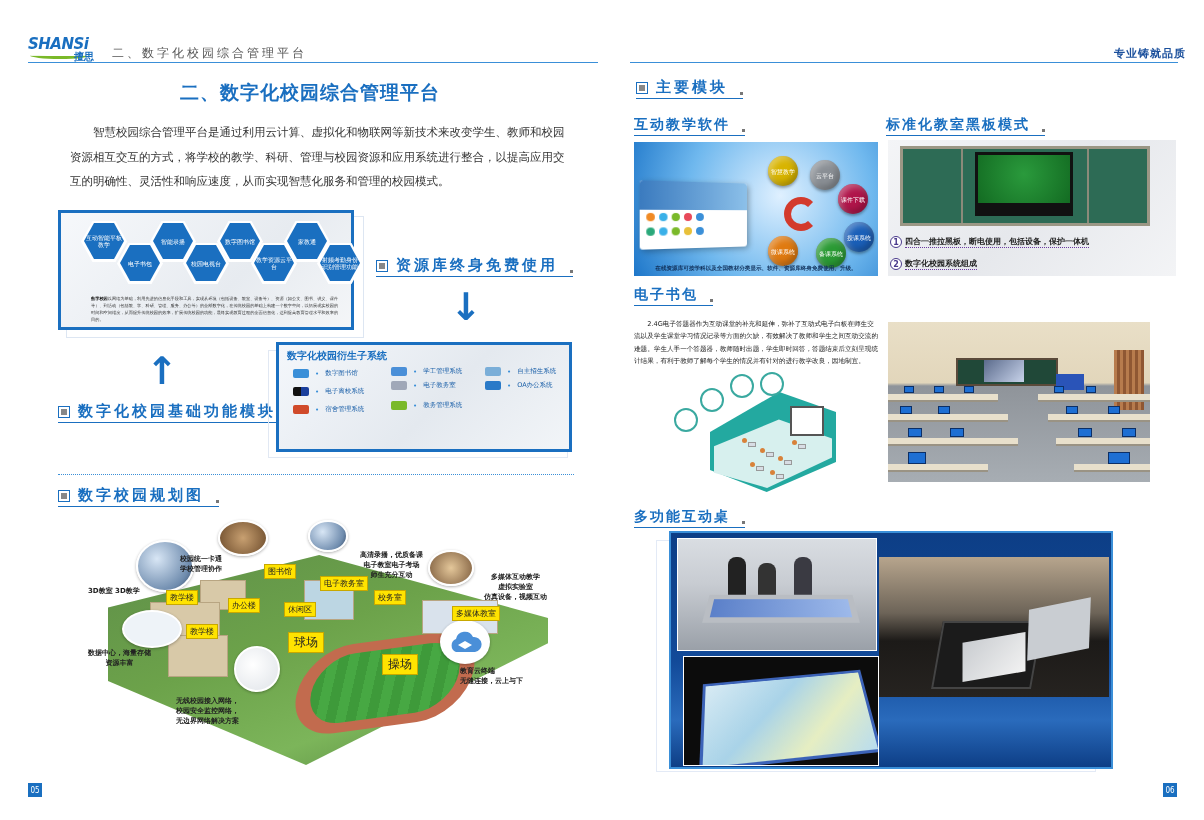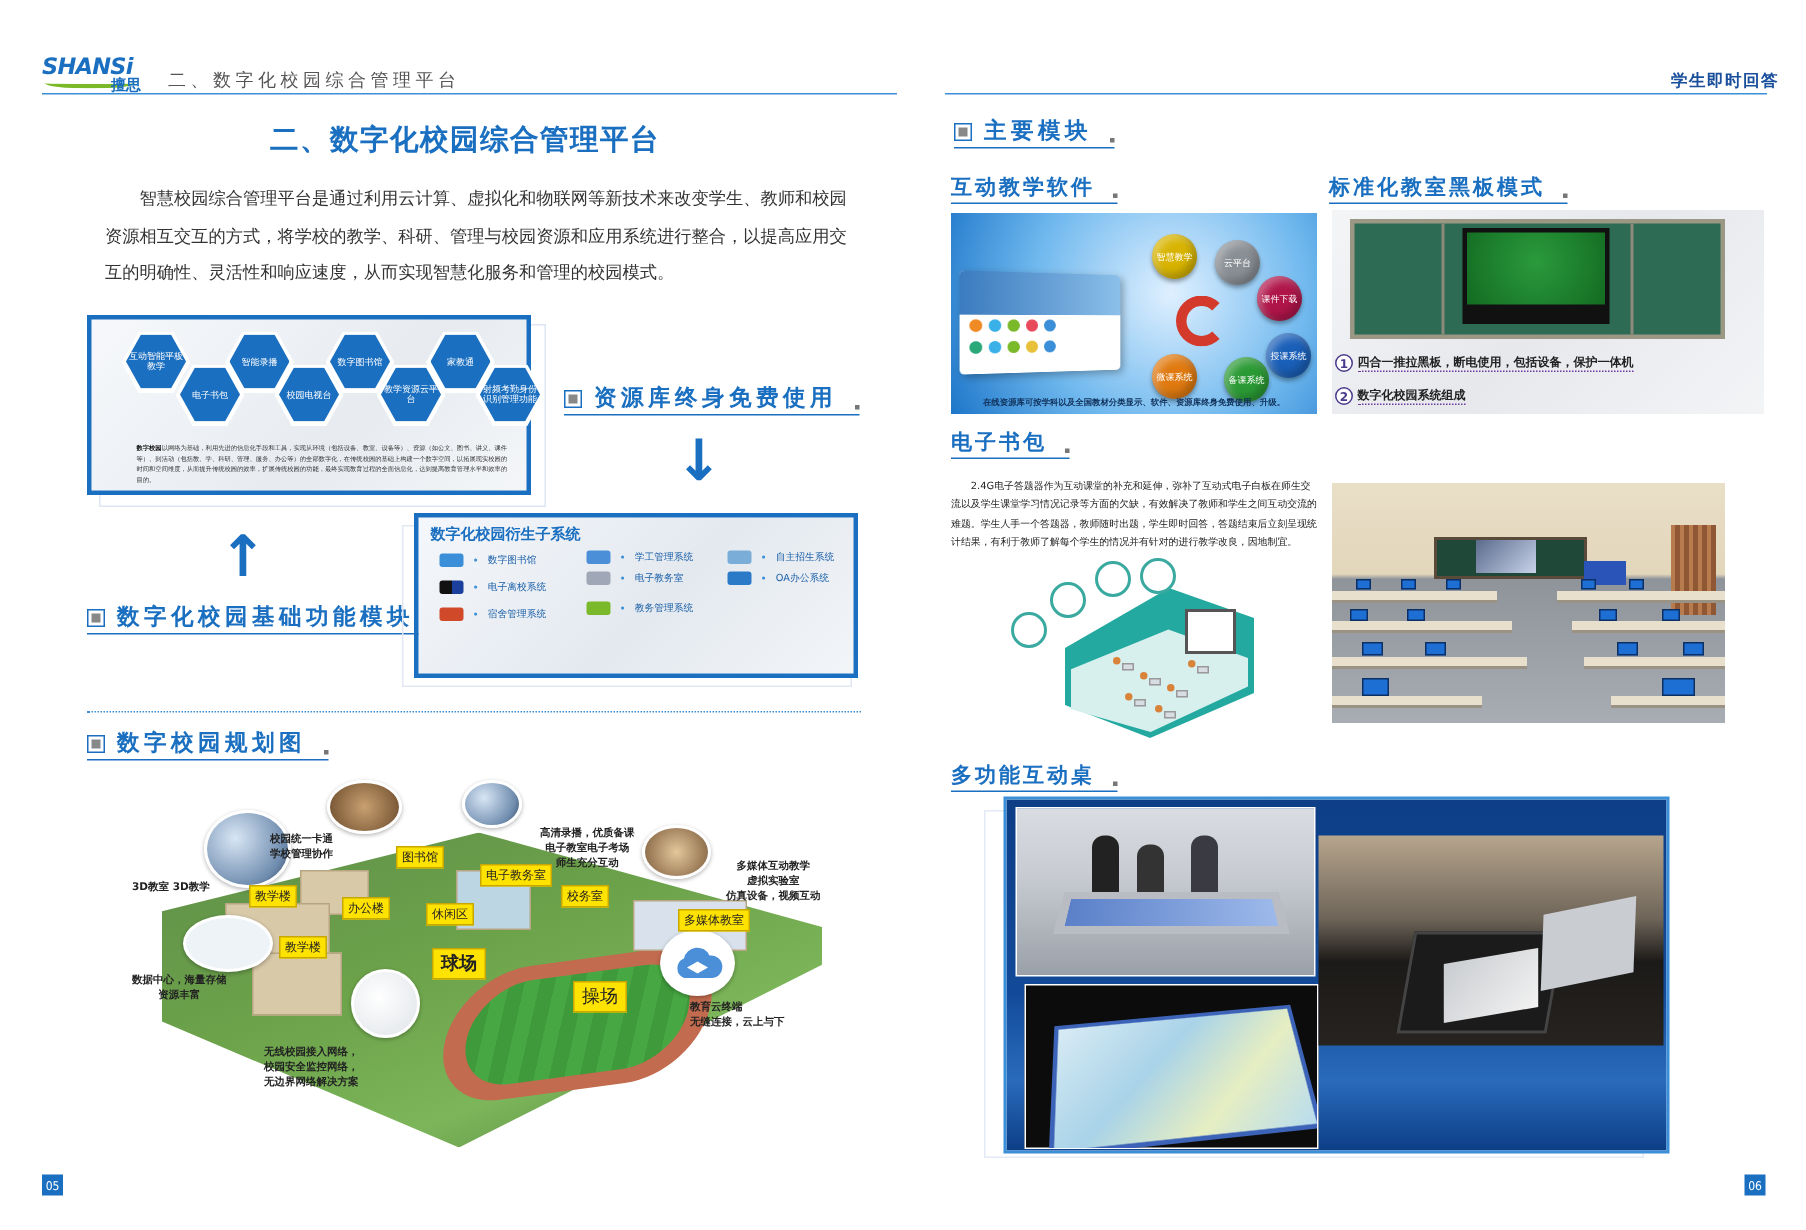--- a/index.html
+++ b/index.html
@@ -111,21 +111,21 @@
 </head>
 <body>
 
 <div class="abs logo">
   <div class="brand">SHANSi</div>
   <div class="swoosh"></div>
   <div class="cn">擅思</div>
 </div>
 <div class="abs hdr-left-title">二、数字化校园综合管理平台</div>
 <div class="abs hdr-line-left"></div>
-<div class="abs hdr-right">学生即时回答</div>
+<div class="abs hdr-right">专业铸就品质</div>
 <div class="abs hdr-line-right"></div>
 
 <div class="abs main-title">二、数字化校园综合管理平台</div>
 <p class="abs intro">智慧校园综合管理平台是通过利用云计算、虚拟化和物联网等新技术来改变学生、教师和校园资源相互交互的方式，将学校的教学、科研、管理与校园资源和应用系统进行整合，以提高应用交互的明确性、灵活性和响应速度，从而实现智慧化服务和管理的校园模式。</p>
 
 <div class="abs hexbox-shadow"></div>
 <div class="abs hexbox">
   <div class="hex-ring" style="left:20px;top:8px;"></div>
   <div class="hex" style="left:23px;top:10px;">互动智能平板教学</div>
   <div class="hex-ring" style="left:56px;top:30px;"></div>
@@ -238,21 +238,21 @@
   </div>
 
   <div class="tag" style="left:176px;top:44px;">图书馆</div>
   <div class="tag" style="left:232px;top:56px;">电子教务室</div>
   <div class="tag" style="left:78px;top:70px;">教学楼</div>
   <div class="tag" style="left:140px;top:78px;">办公楼</div>
   <div class="tag" style="left:196px;top:82px;">休闲区</div>
   <div class="tag" style="left:286px;top:70px;">校务室</div>
   <div class="tag" style="left:364px;top:86px;">多媒体教室</div>
   <div class="tag" style="left:98px;top:104px;">教学楼</div>
-  <div class="tag big" style="left:200px;top:112px;font-weight:bold;">球场</div>
+  <div class="tag big" style="left:200px;top:112px;">球场</div>
   <div class="tag big" style="left:294px;top:134px;">操场</div>
 
   <div class="note" style="left:92px;top:34px;white-space:pre;">校园统一卡通
 学校管理协作</div>
   <div class="note" style="left:0px;top:66px;">3D教室 3D教学</div>
   <div class="note" style="left:272px;top:30px;white-space:pre;text-align:center;">高清录播，优质备课
 电子教室电子考场
 师生充分互动</div>
   <div class="note" style="left:396px;top:52px;white-space:pre;text-align:center;">多媒体互动教学
 虚拟实验室

